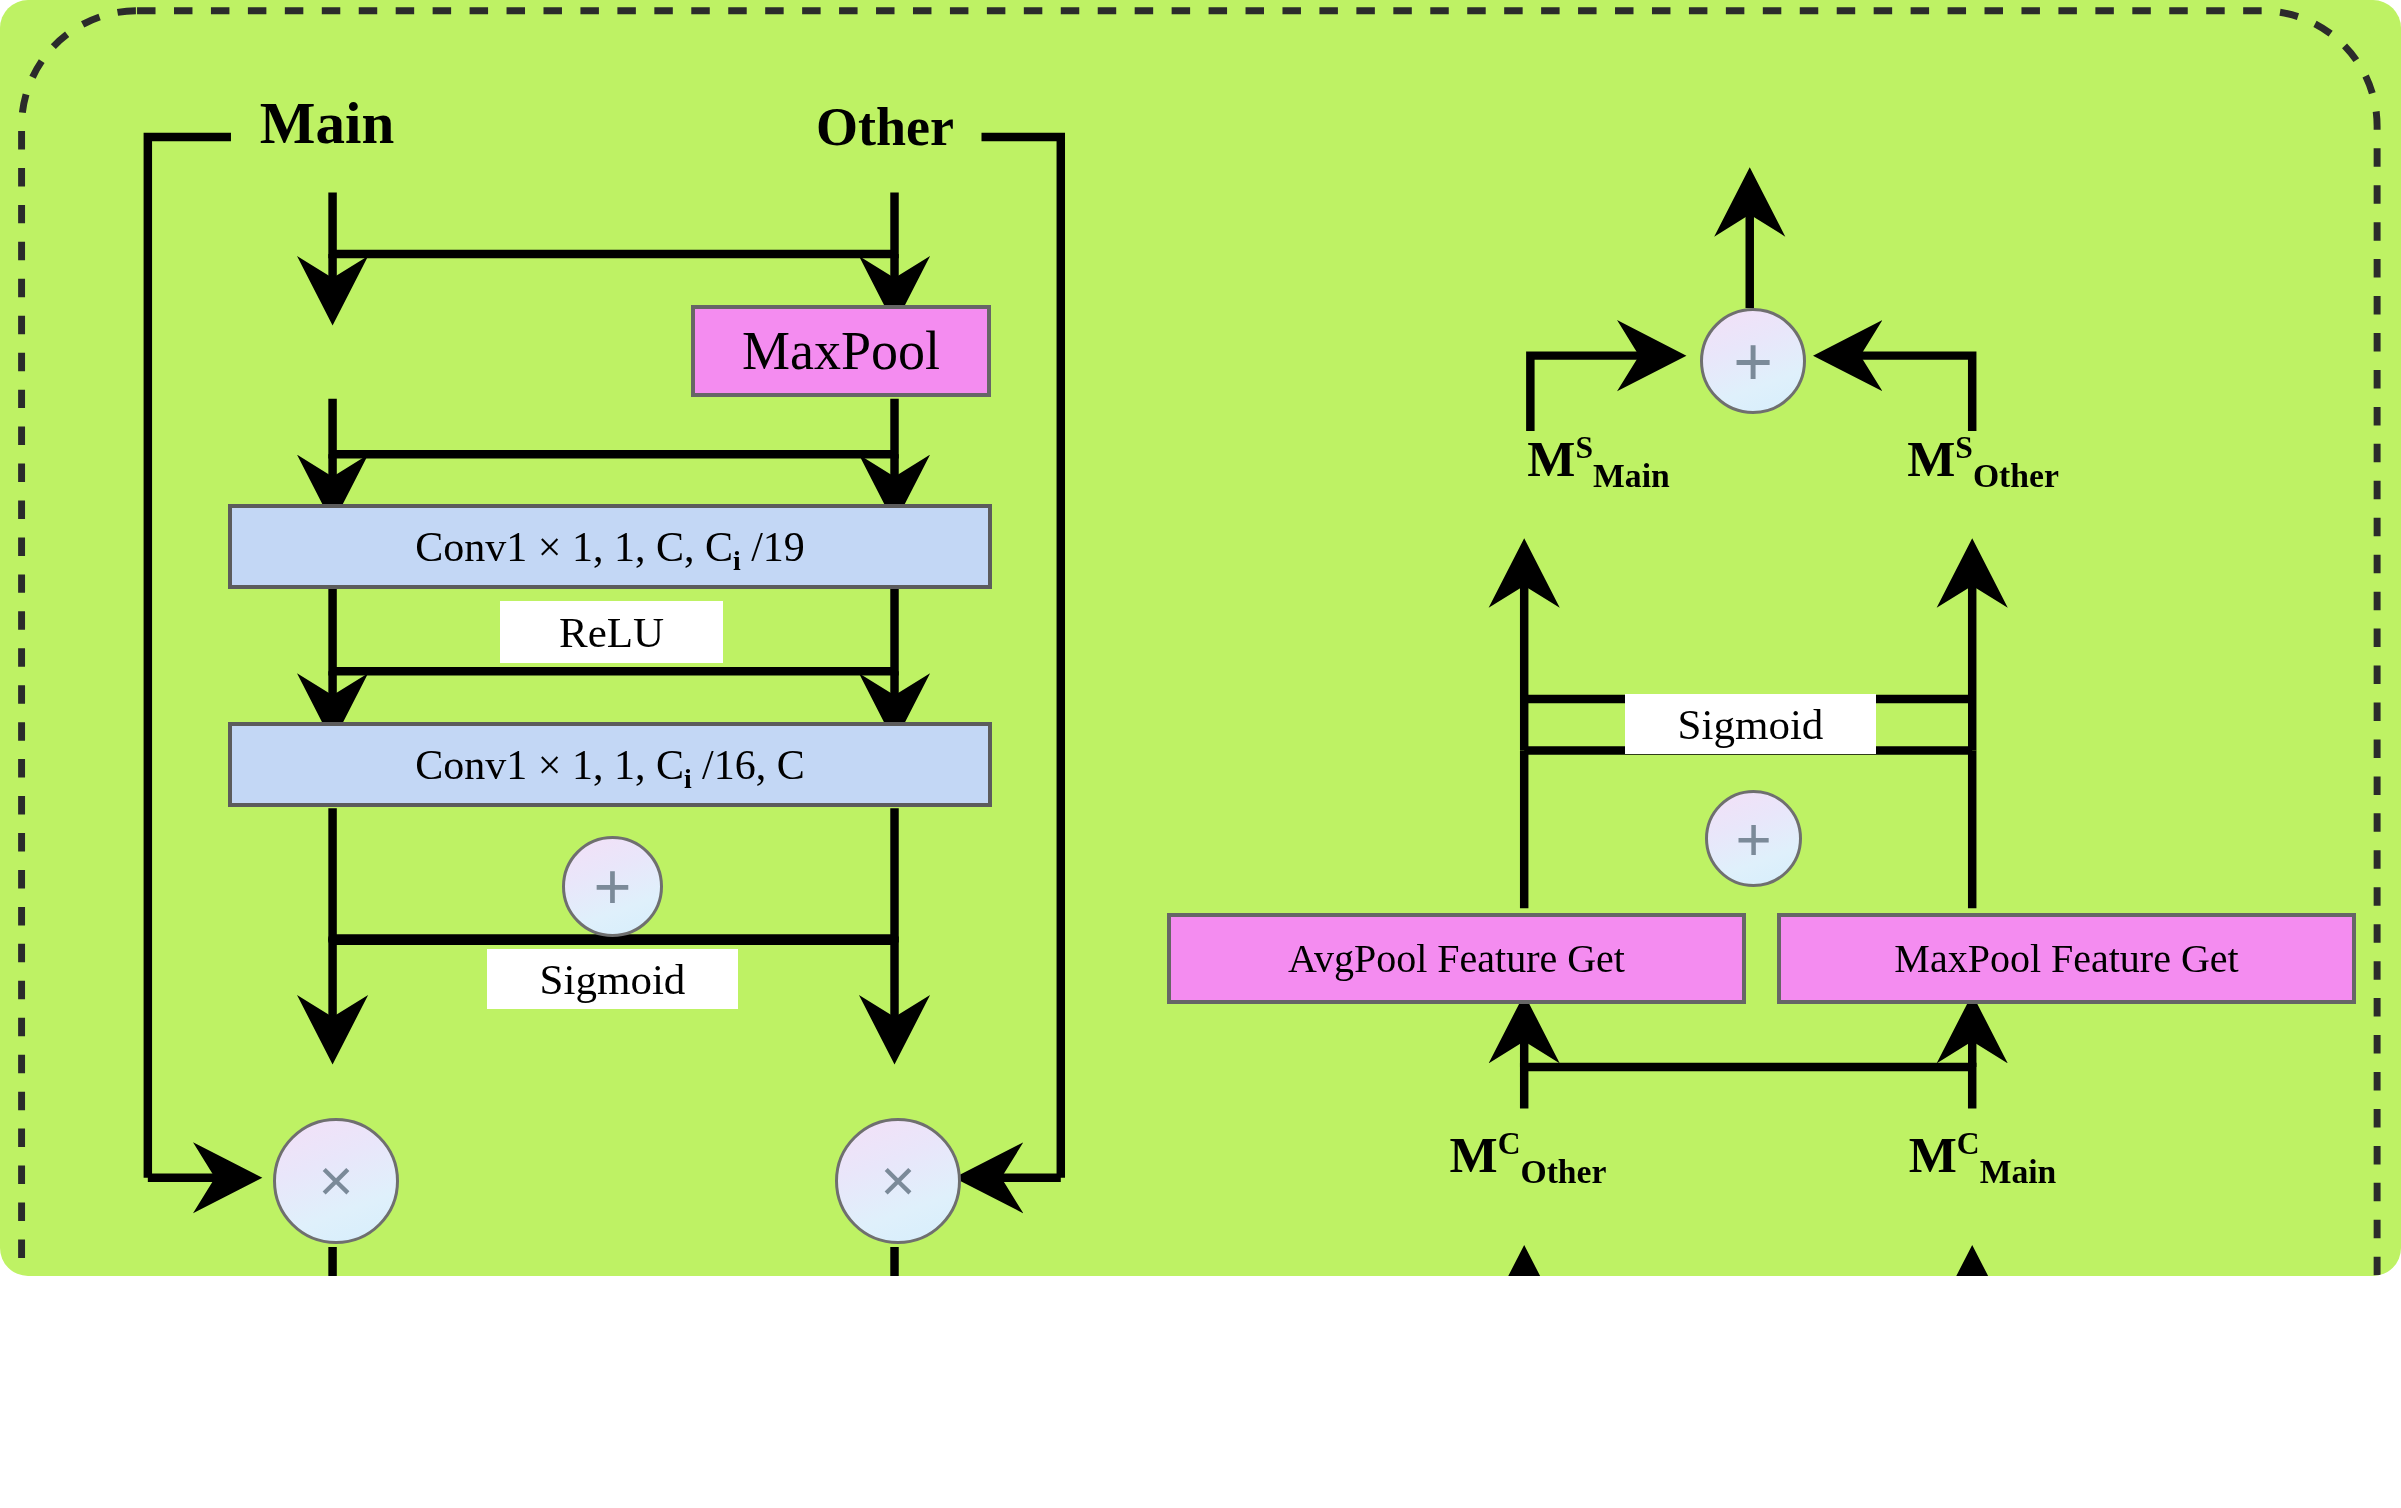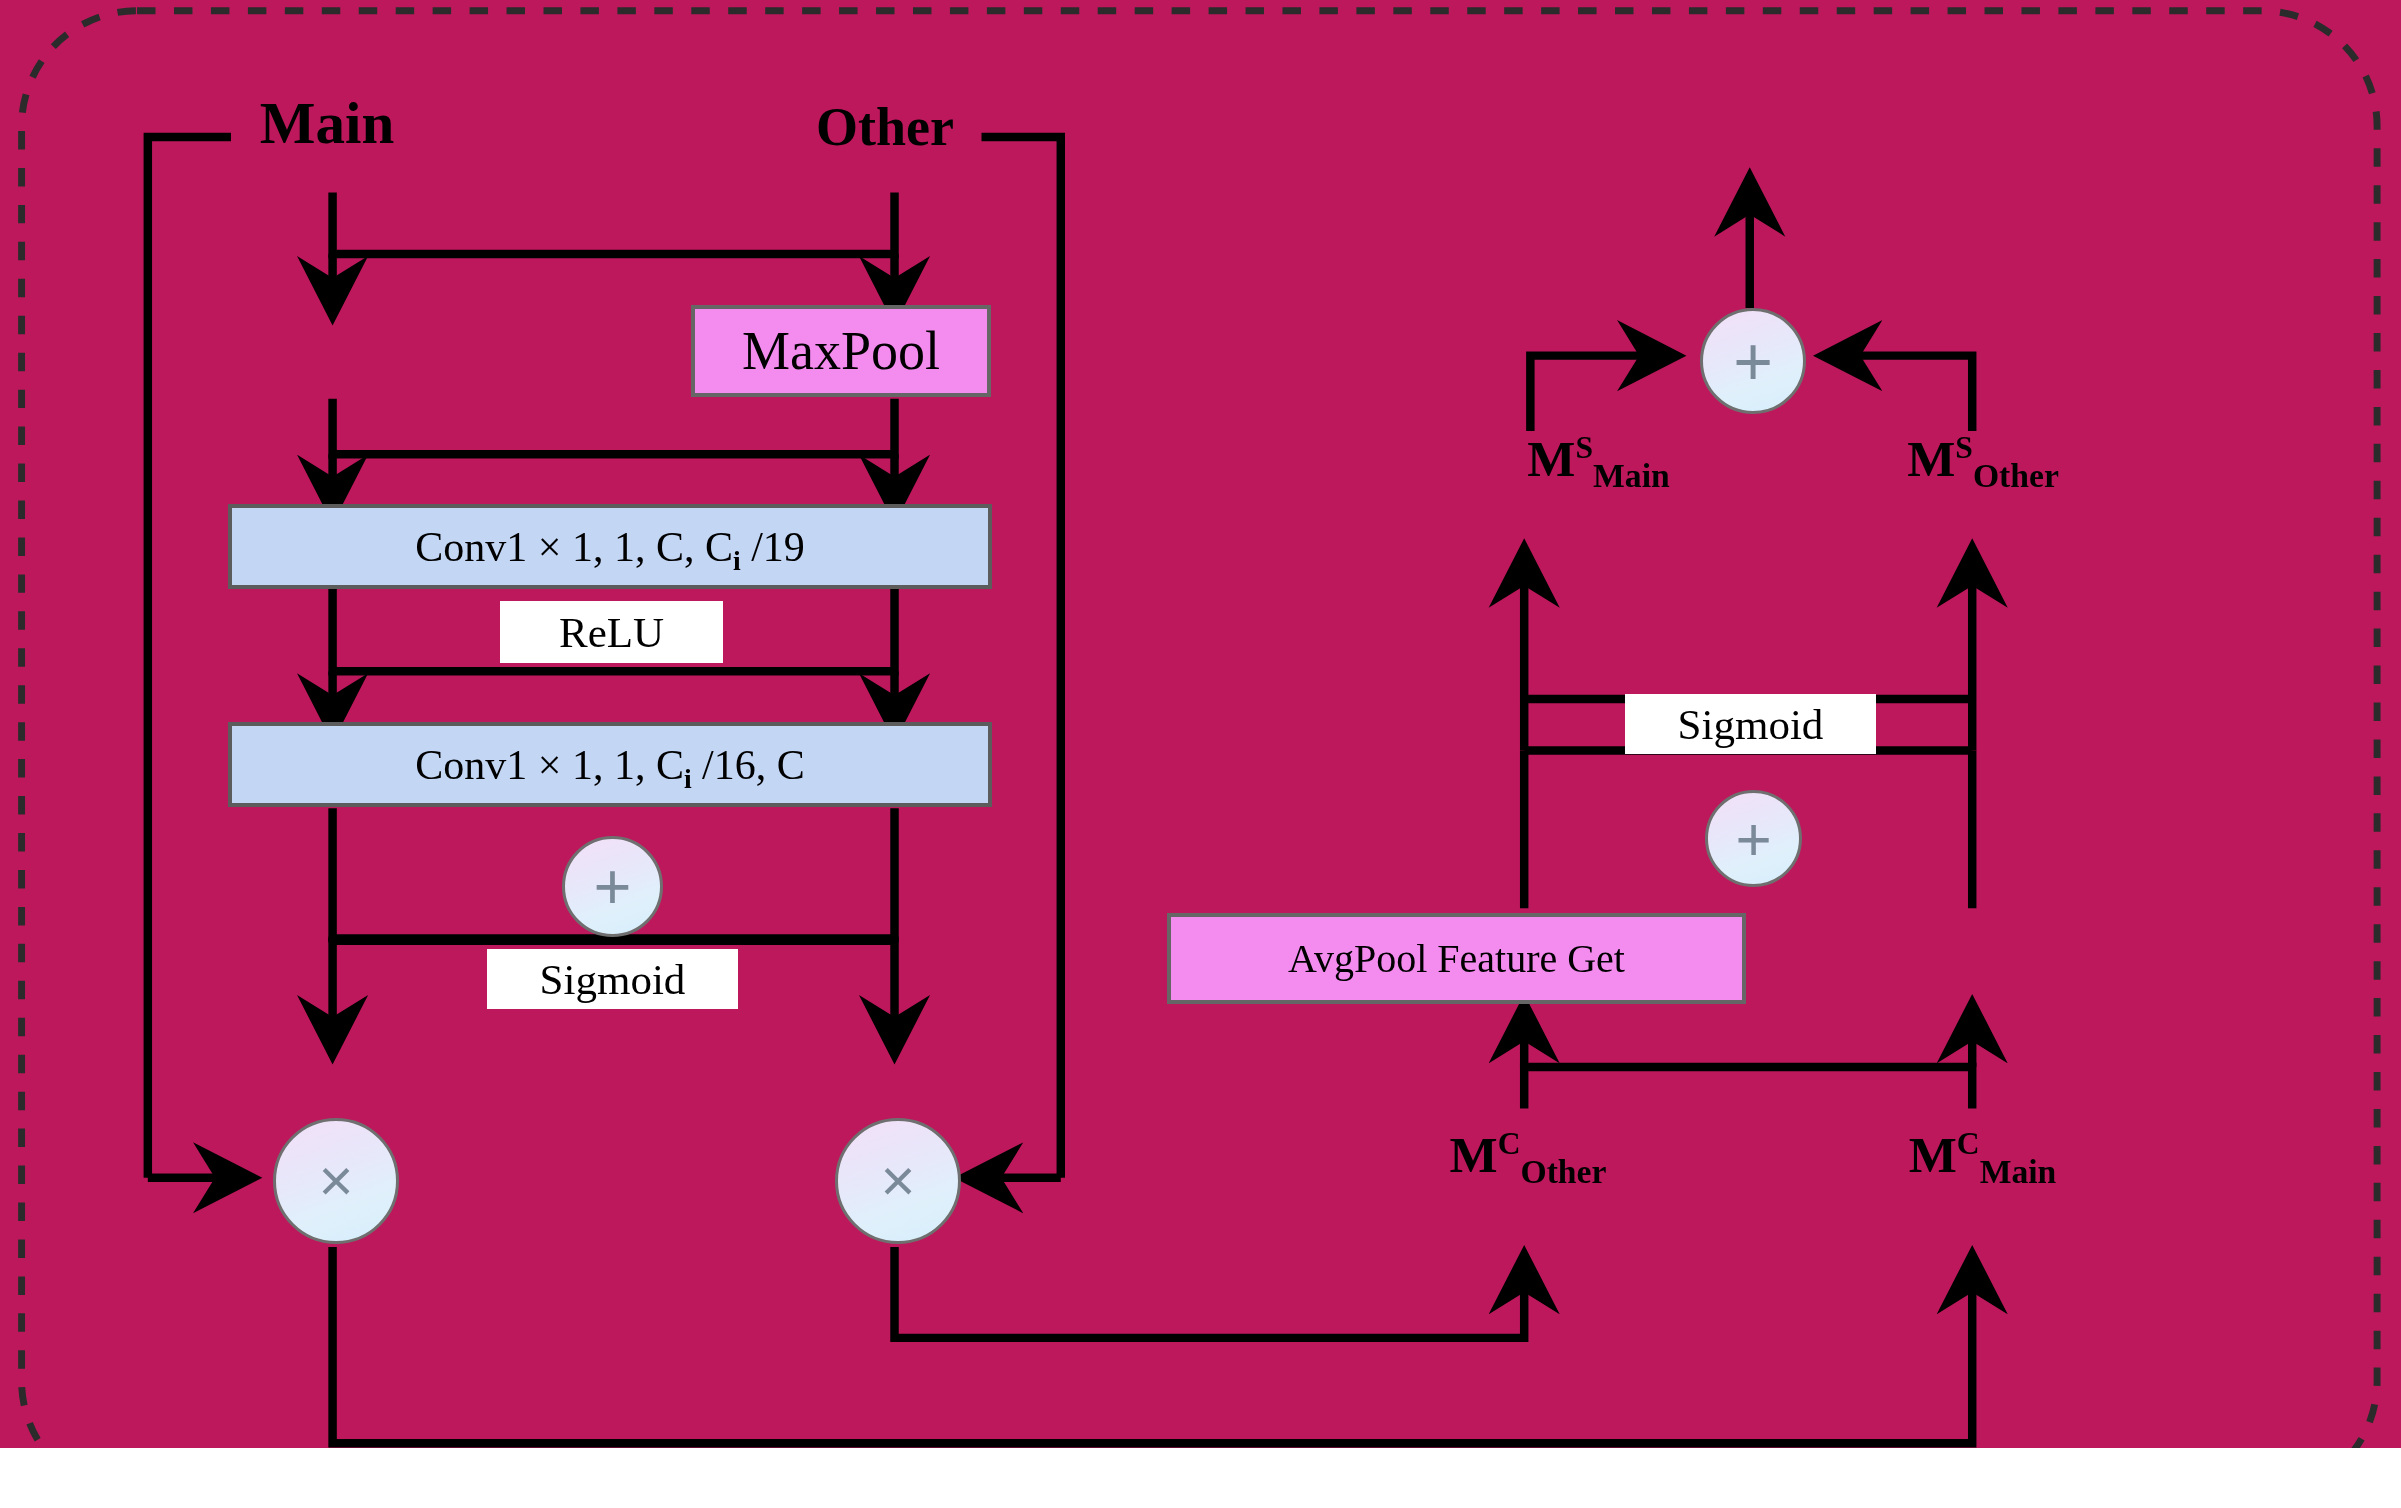--- a/index.html
+++ b/index.html
@@ -1,17 +1,17 @@
 <!DOCTYPE html>
 <html style="font-size:12.3px"><head>
 <meta charset="utf-8">
 <style>
   html,body{margin:0;padding:0;background:#ffffff;}
   body{width:2401px;height:1508px;font-family:"Liberation Serif",serif;}
-  #stage{position:relative;width:2401px;height:1448px;overflow:hidden;background:#be185d;}
+  #stage{position:relative;width:2401px;height:1276px;overflow:hidden;background:#bef264;border-radius:28px;}
   svg#wires{position:absolute;left:0;top:0;width:2401px;height:1508px;}
   .node{position:absolute;box-sizing:border-box;display:flex;align-items:center;justify-content:center;
         text-align:center;white-space:nowrap;}
   .boxlbl{font-family:"Liberation Serif",serif;color:#000;}
   .pinkbox{background:#F48CF0;border:4.6px solid #666666;}
   .bluebox{background:#C3D7F5;border:4.6px solid #5c5c5c;}
   .plainlbl{color:#000;font-family:"Liberation Serif",serif;}
   .bold{font-weight:bold;}
   sup{font-size:0.62em;vertical-align:super;line-height:0;font-weight:bold;}
   sub{font-size:0.66em;vertical-align:sub;line-height:0;font-weight:bold;}
@@ -146,20 +146,23 @@
   </div>
 
   <div class="opcircle" style="left:1705px;top:790px;width:91px;height:91px;">
     <span class="opglyph" style="font-size:62px;">+</span>
   </div>
 
   <div class="node pinkbox boxlbl" style="left:1167px;top:913px;width:579px;height:91px;font-size:40px;">
     <span>AvgPool Feature Get</span>
   </div>
 
+  <div class="node pinkbox boxlbl" style="left:1777px;top:913px;width:579px;height:91px;font-size:40px;">
+    <span>MaxPool Feature Get</span>
+  </div>
 
   <div class="node plainlbl bold" style="left:1378px;top:1118px;width:300px;height:74px;font-size:51px;">
     <span><span>M</span><sup>C</sup><sub>Other</sub></span>
   </div>
 
   <div class="node plainlbl bold" style="left:1836px;top:1118px;width:293px;height:74px;font-size:51px;">
     <span><span>M</span><sup>C</sup><sub>Main</sub></span>
   </div>
 
 </div>

